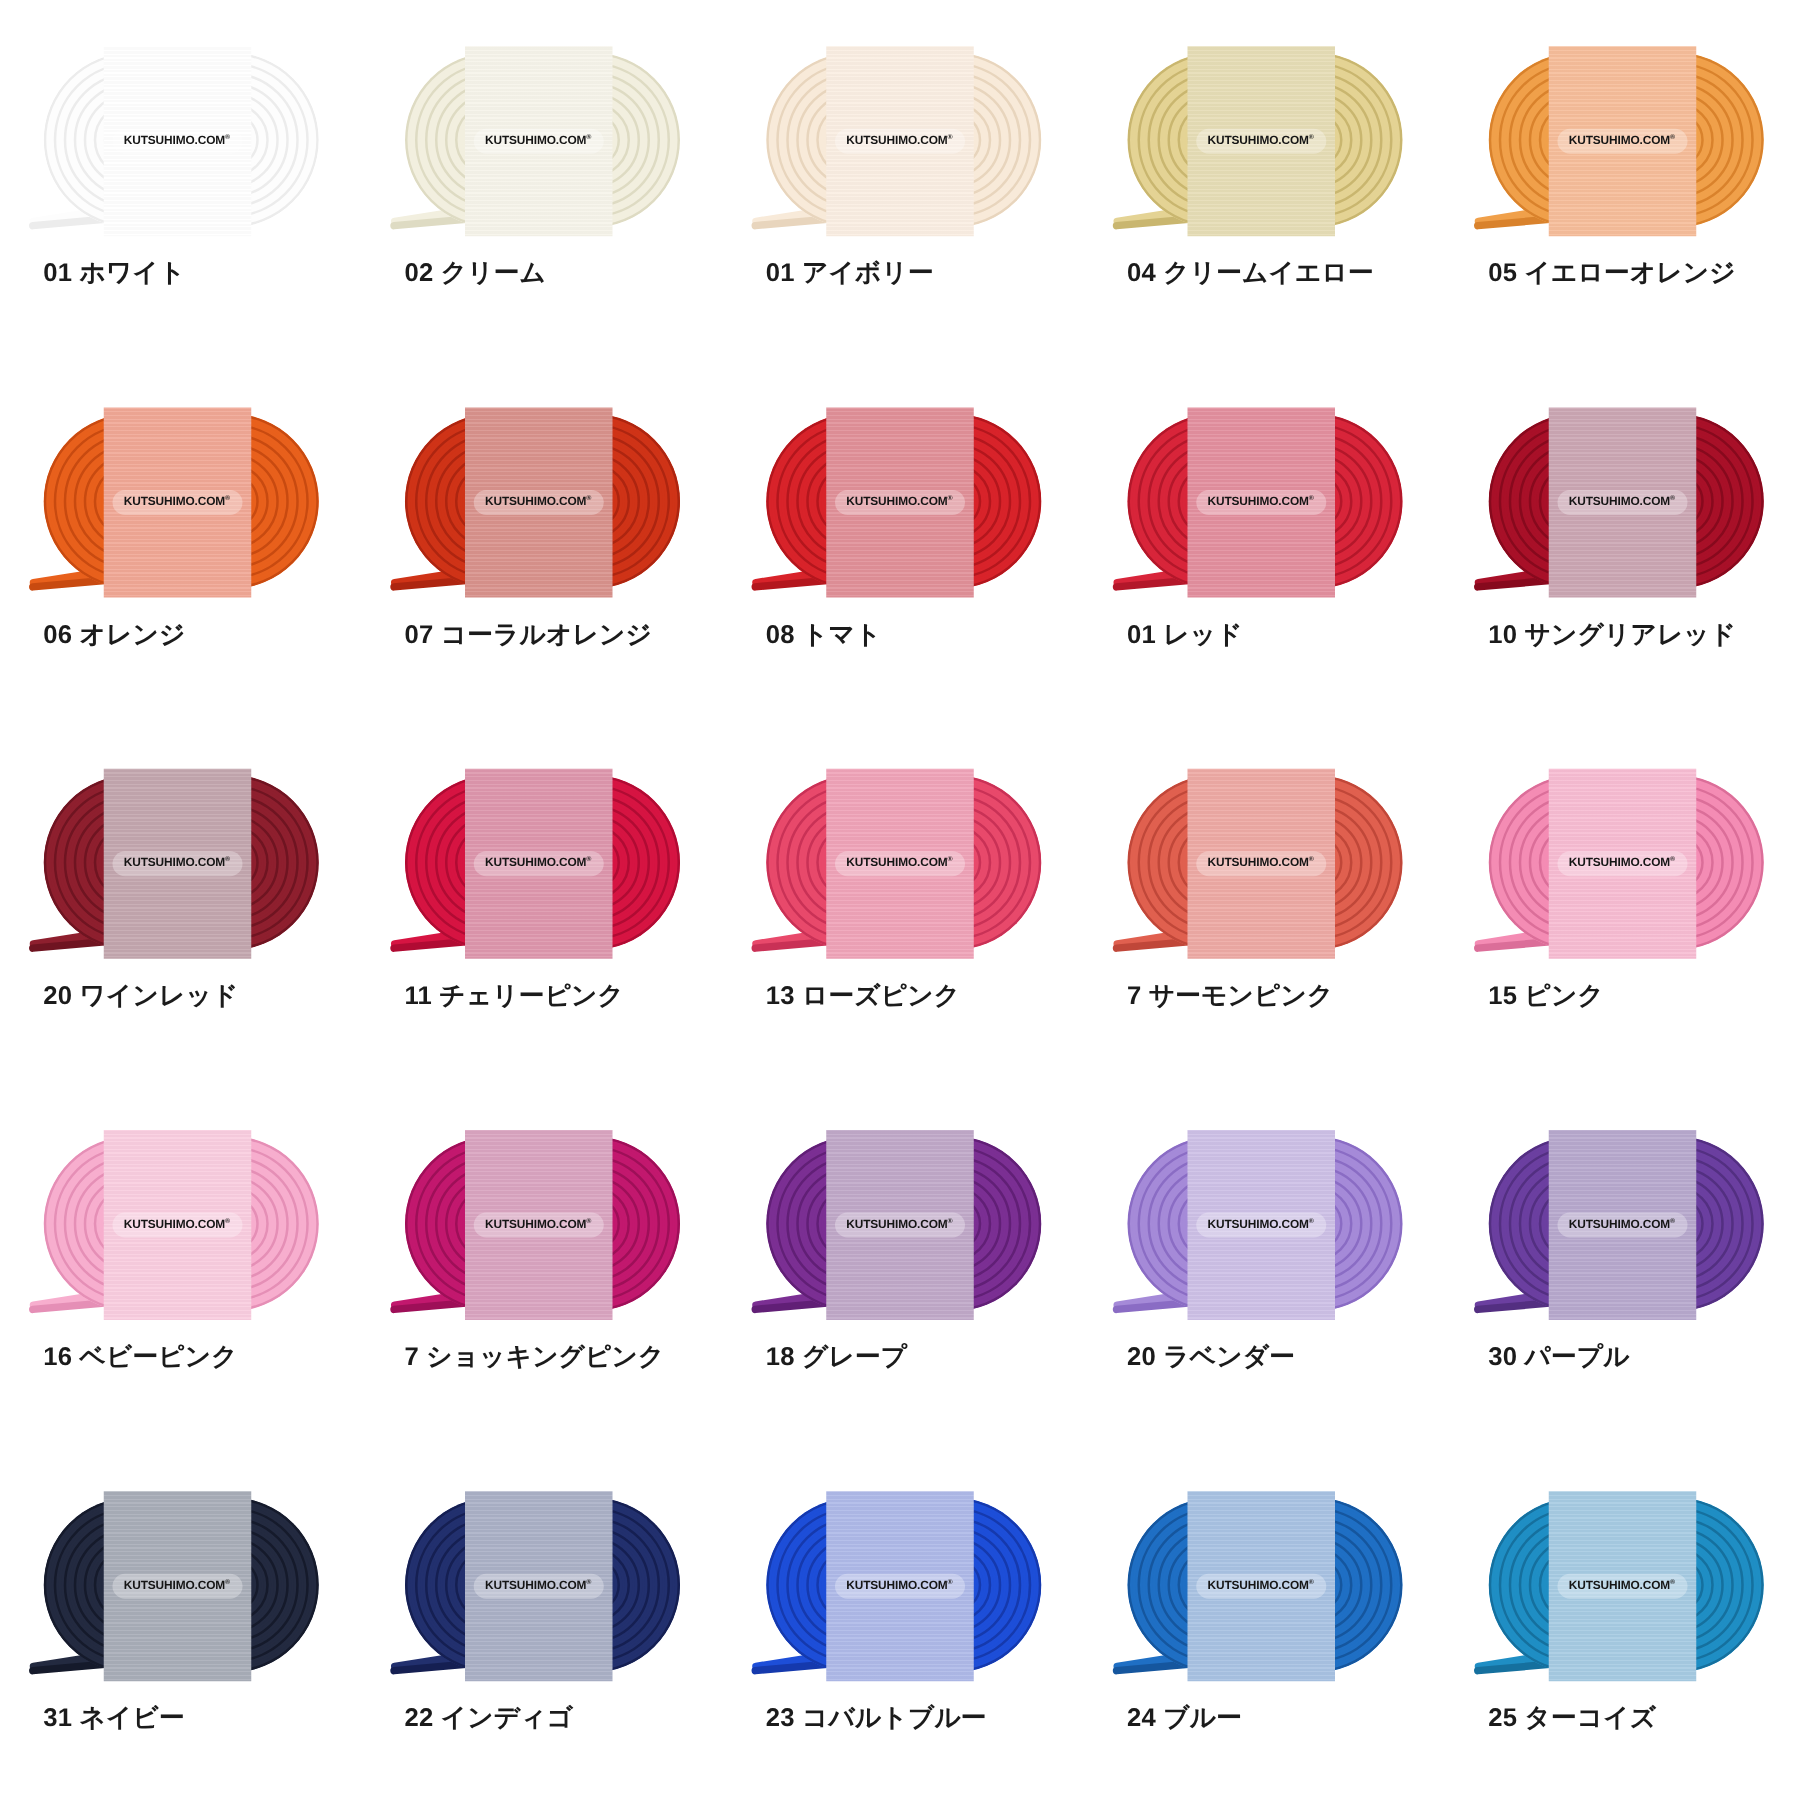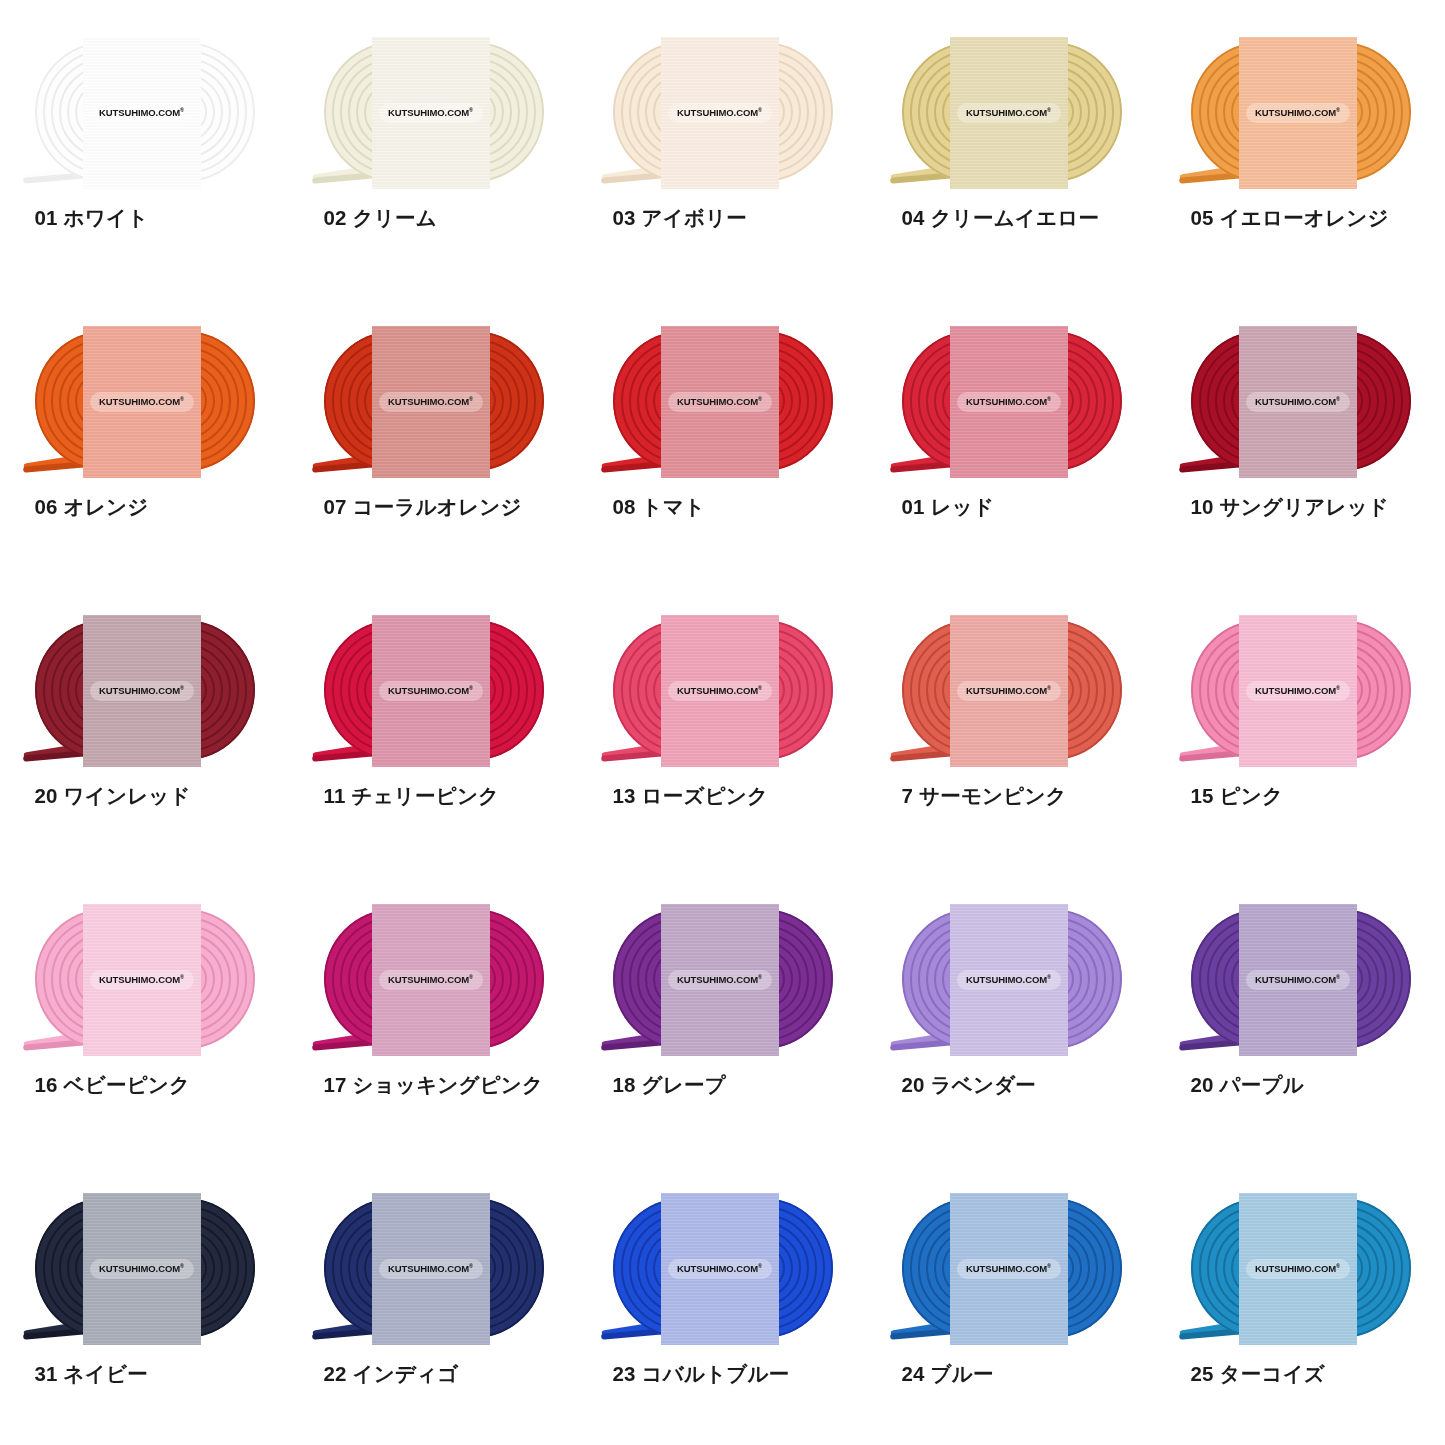--- a/index.html
+++ b/index.html
@@ -229,21 +229,21 @@
             <div class="ring" style="inset: 60px; border-color: rgb(248, 234, 217); border-width: 2px;"></div>
             <div class="ring" style="inset: 64px; border-color: rgb(232, 213, 189); border-width: 2px;"></div>
           </div>
           <div class="eye"></div>
         </div>
         <div class="band" style="background: rgb(250, 238, 226);">
           <div class="sheen"></div>
           <div class="band-text">KUTSUHIMO.COM<sup>®</sup></div>
         </div>
       </div>
-      <div class="caption">03 アイボリー</div>
+      <div class="caption">01 アイボリー</div>
     </div>
     <div class="cell">
       <div class="coil-wrap">
         <div class="tail" style="background: rgb(228, 211, 148);"></div>
         <div class="tail two" style="background: rgb(201, 182, 111);"></div>
         <div class="coil" style="background: rgb(228, 211, 148);">
           <div class="rings">
             <div class="ring" style="inset: 0px; border-color: rgb(201, 182, 111); border-width: 2px;"></div>
             <div class="ring" style="inset: 4px; border-color: rgb(228, 211, 148); border-width: 2px;"></div>
             <div class="ring" style="inset: 8px; border-color: rgb(201, 182, 111); border-width: 2px;"></div>
@@ -691,21 +691,21 @@
             <div class="ring" style="inset: 60px; border-color: rgb(194, 24, 110); border-width: 2px;"></div>
             <div class="ring" style="inset: 64px; border-color: rgb(158, 15, 88); border-width: 2px;"></div>
           </div>
           <div class="eye"></div>
         </div>
         <div class="band" style="background: rgb(217, 164, 192);">
           <div class="sheen"></div>
           <div class="band-text">KUTSUHIMO.COM<sup>®</sup></div>
         </div>
       </div>
-      <div class="caption">17 ショッキングピンク</div>
+      <div class="caption">7 ショッキングピンク</div>
     </div>
     <div class="cell">
       <div class="coil-wrap">
         <div class="tail" style="background: rgb(123, 47, 147);"></div>
         <div class="tail two" style="background: rgb(97, 31, 118);"></div>
         <div class="coil" style="background: rgb(123, 47, 147);">
           <div class="rings">
             <div class="ring" style="inset: 0px; border-color: rgb(97, 31, 118); border-width: 2px;"></div>
             <div class="ring" style="inset: 4px; border-color: rgb(123, 47, 147); border-width: 2px;"></div>
             <div class="ring" style="inset: 8px; border-color: rgb(97, 31, 118); border-width: 2px;"></div>
@@ -790,21 +790,21 @@
             <div class="ring" style="inset: 60px; border-color: rgb(107, 63, 160); border-width: 2px;"></div>
             <div class="ring" style="inset: 64px; border-color: rgb(83, 47, 129); border-width: 2px;"></div>
           </div>
           <div class="eye"></div>
         </div>
         <div class="band" style="background: rgb(183, 168, 205);">
           <div class="sheen"></div>
           <div class="band-text">KUTSUHIMO.COM<sup>®</sup></div>
         </div>
       </div>
-      <div class="caption">20 パープル</div>
+      <div class="caption">30 パープル</div>
     </div>
     <div class="cell">
       <div class="coil-wrap">
         <div class="tail" style="background: rgb(35, 42, 64);"></div>
         <div class="tail two" style="background: rgb(21, 26, 43);"></div>
         <div class="coil" style="background: rgb(35, 42, 64);">
           <div class="rings">
             <div class="ring" style="inset: 0px; border-color: rgb(21, 26, 43); border-width: 2px;"></div>
             <div class="ring" style="inset: 4px; border-color: rgb(35, 42, 64); border-width: 2px;"></div>
             <div class="ring" style="inset: 8px; border-color: rgb(21, 26, 43); border-width: 2px;"></div>

